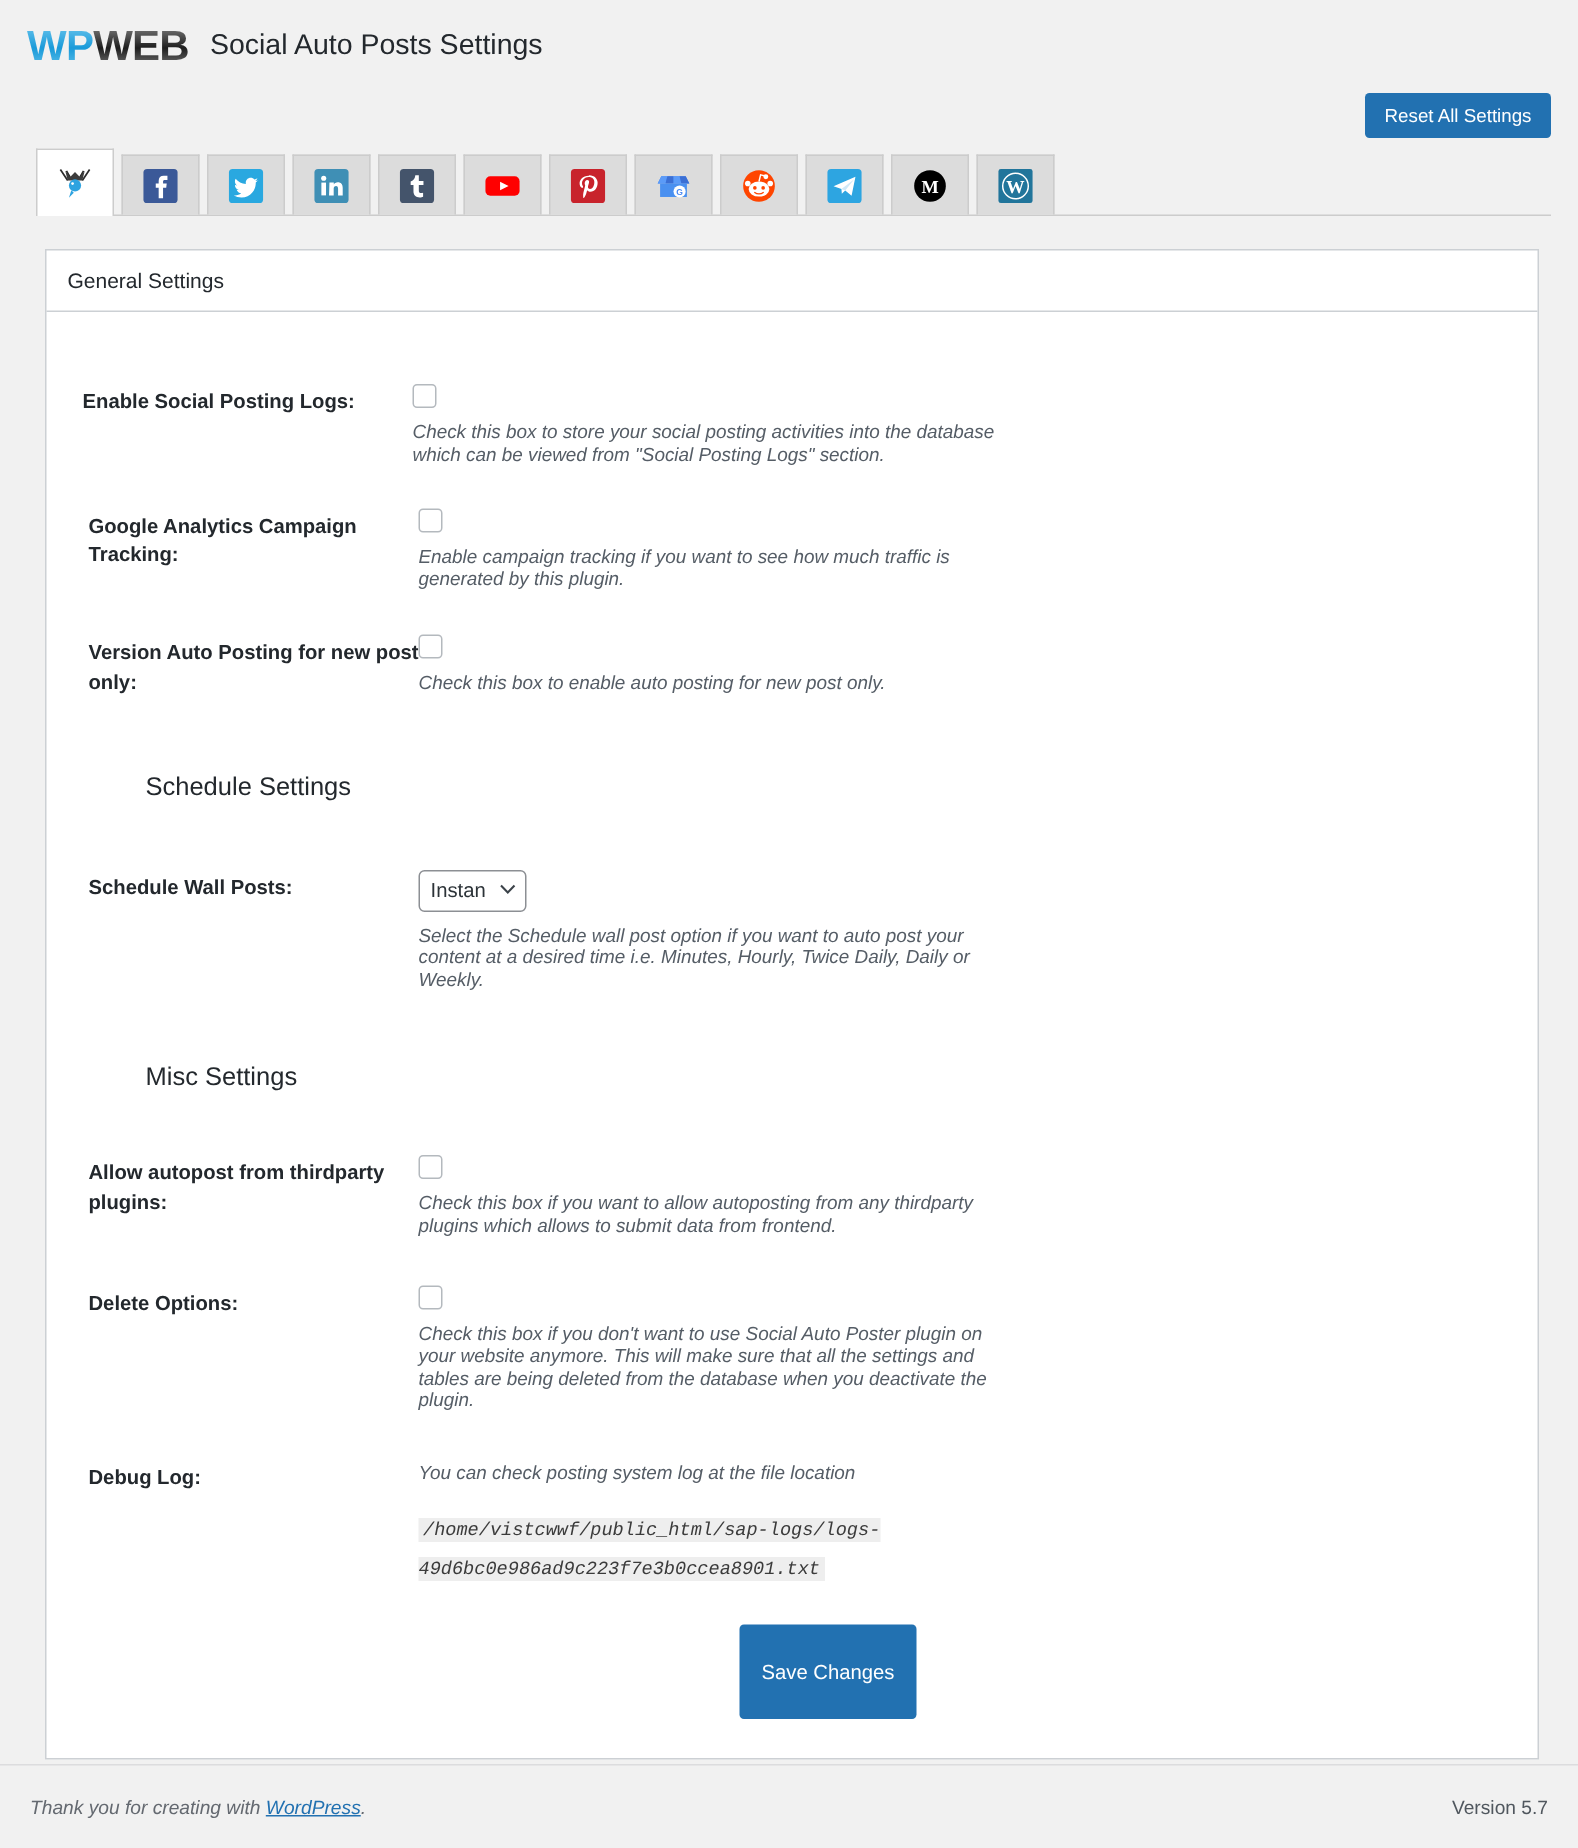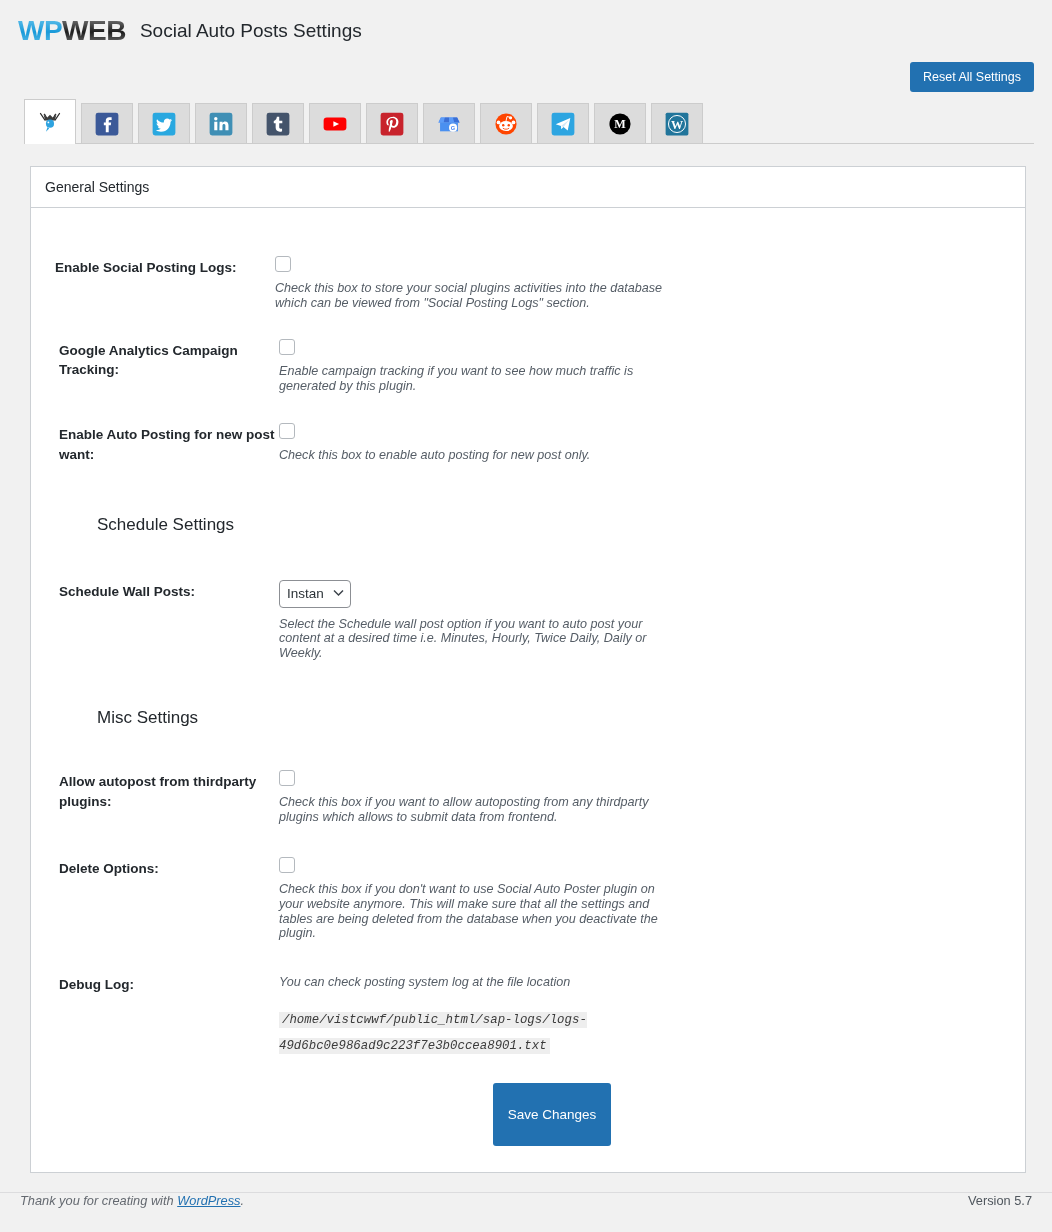--- a/index.html
+++ b/index.html
@@ -113,23 +113,23 @@
     background: #eeeeee; color: #3b3b3b;
     padding: 1px 3px; line-height: 2.05;
     word-break: break-all;
   }
   .save-wrap { text-align: center; padding: 24px 0 0 0; }
   .btn-save { font-size: 13.5px; padding: 24px 15px; position: relative; left: 24px; }
 
   
   .footer {
     position: absolute; left: 0; right: 0; bottom: 0;
-    height: 40px;
+    height: 56px;
     border-top: 1px solid #dcdcde;
-    display: flex; justify-content: space-between;
+    display: flex; align-items: center; justify-content: space-between;
     padding: 0 20px 0 20px;
     font-size: 12.8px; color: #646970;
   }
   .footer .left { font-style: italic; }
   .footer a { color: #2271b1; }
   .footer .right { font-size: 12.8px; color: #50575e; }
 </style>
 </head>
 <body>
 
@@ -253,34 +253,34 @@
   </div>
 
   <div class="panel">
     <div class="panel-head">General Settings</div>
     <div class="panel-body">
 
       <div class="row" style="padding-top:34px;padding-left:24px;">
         <div class="row-label">Enable Social Posting Logs:</div>
         <div class="row-field">
           <span class="cb"></span>
-          <div class="desc">Check this box to store your social plugins activities into the database which can be viewed from "Social Posting Logs" section.</div>
+          <div class="desc">Check this box to store your social posting activities into the database which can be viewed from "Social Posting Logs" section.</div>
         </div>
       </div>
 
       <div class="row" style="padding-top:28px;">
         <div class="row-label">Google Analytics Campaign Tracking:</div>
         <div class="row-field">
           <span class="cb"></span>
           <div class="desc">Enable campaign tracking if you want to see how much traffic is generated by this plugin.</div>
         </div>
       </div>
 
       <div class="row" style="padding-top:30px;">
-        <div class="row-label">Enable Auto Posting for new post want:</div>
+        <div class="row-label">Version Auto Posting for new post only:</div>
         <div class="row-field">
           <span class="cb"></span>
           <div class="desc">Check this box to enable auto posting for new post only.</div>
         </div>
       </div>
 
       <div class="sec-title" style="padding-top:50px;">Schedule Settings</div>
 
       <div class="row" style="padding-top:45px;">
         <div class="row-label">Schedule Wall Posts:</div>

